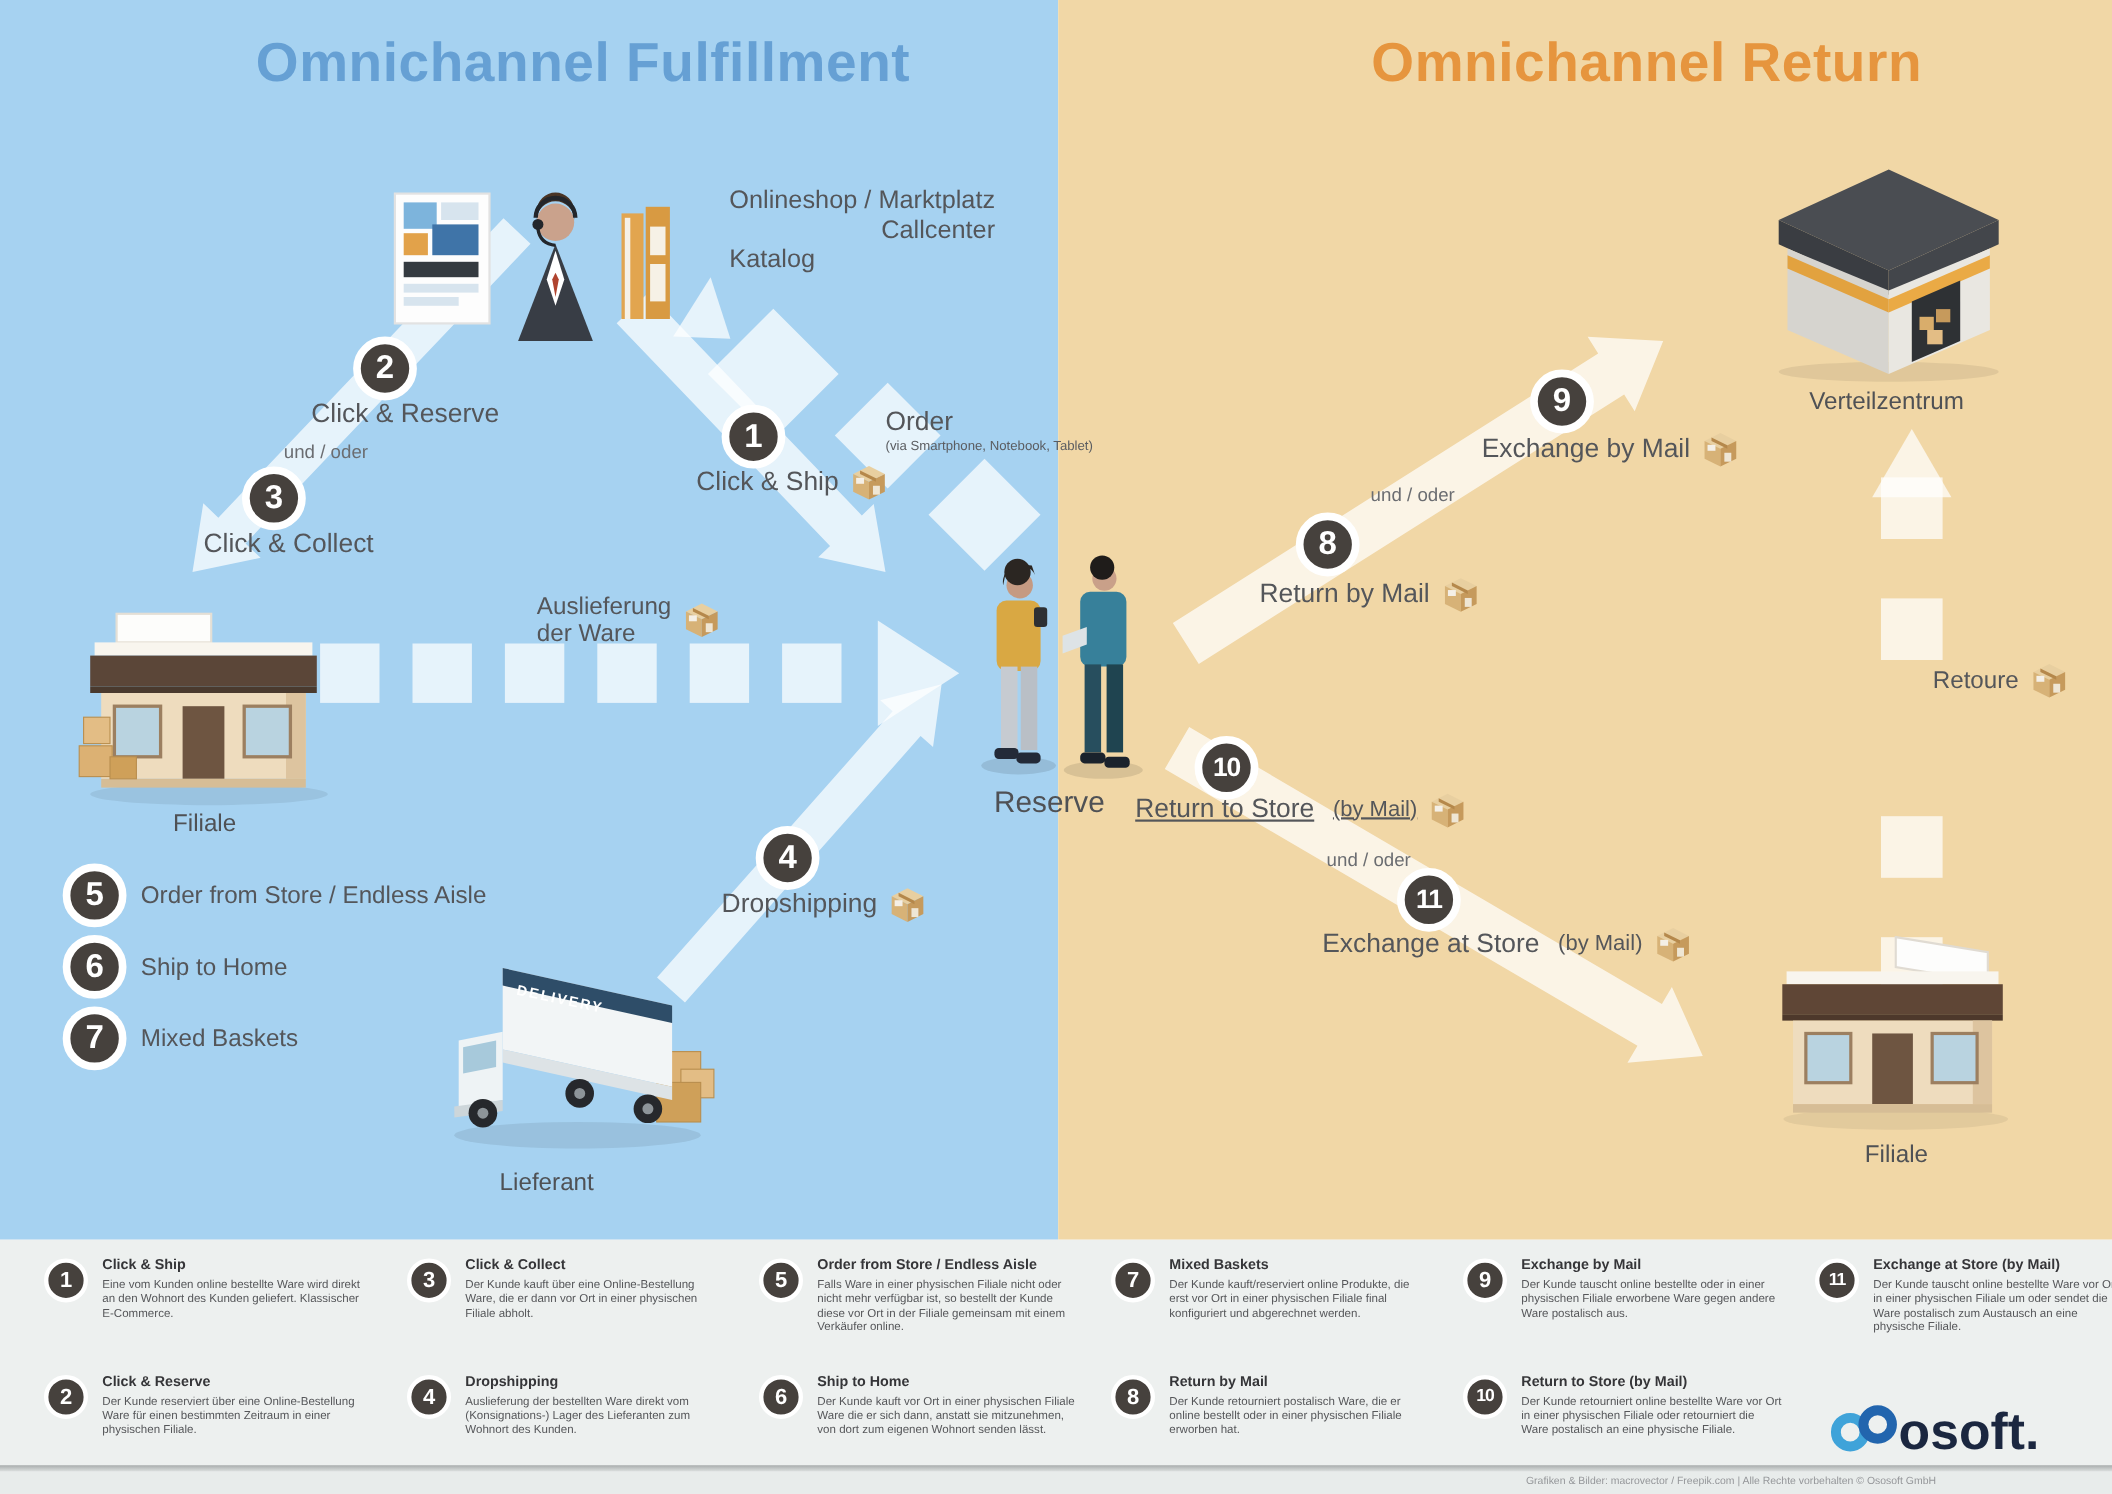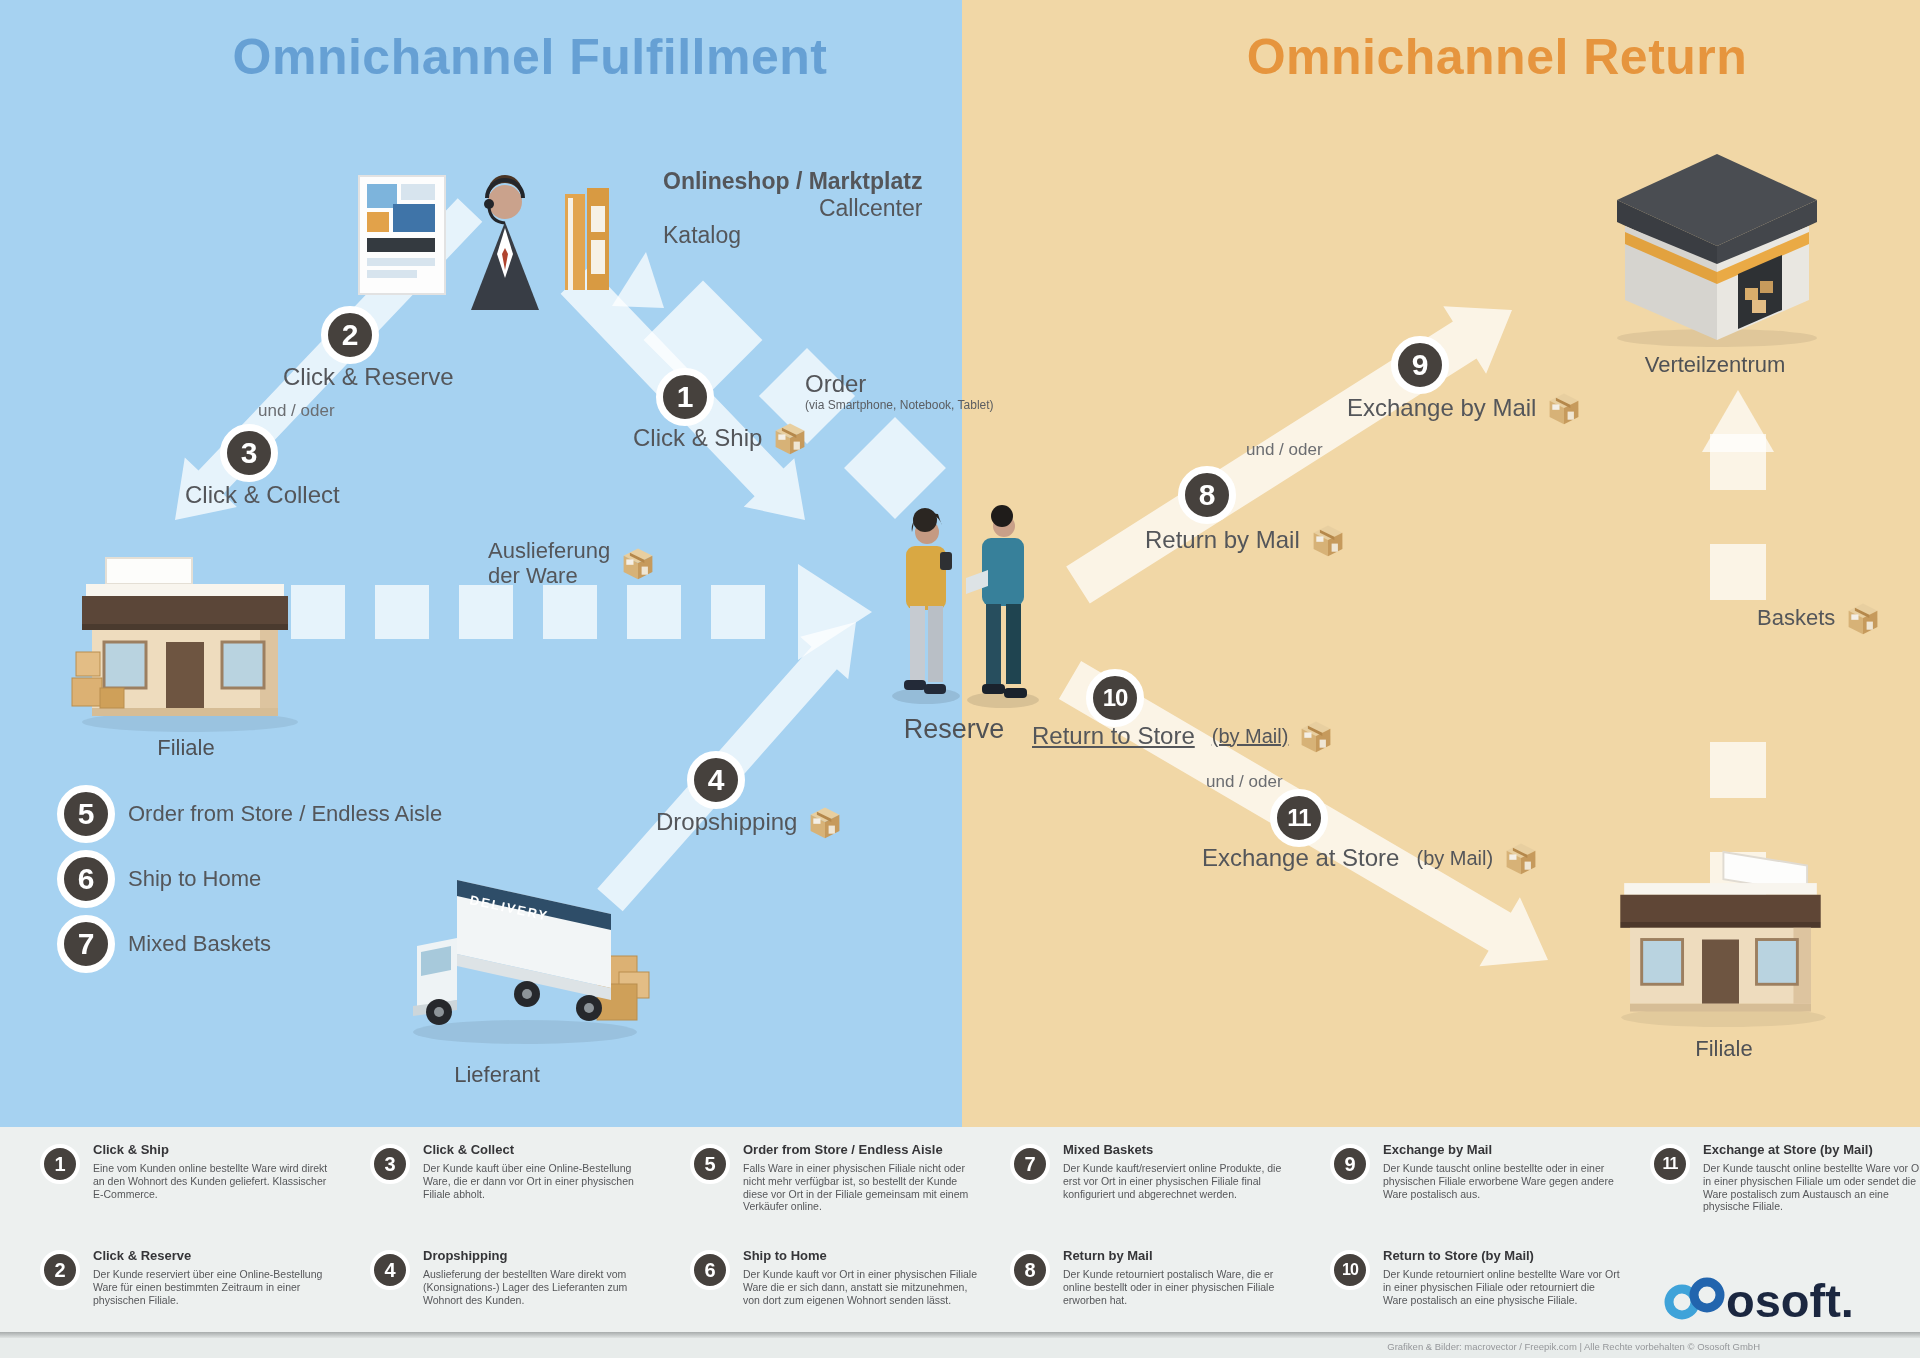--- a/index.html
+++ b/index.html
@@ -200,21 +200,21 @@
           <rect x="232" y="30" width="22" height="102" fill="#d89a42"></rect>
           <rect x="236" y="48" width="14" height="26" fill="#f6f1e6"></rect>
           <rect x="236" y="82" width="14" height="34" fill="#f6f1e6"></rect>
           <rect x="213" y="40" width="5" height="92" fill="#f6f1e6"></rect>
         </svg>
       </div>
     </div>
   <div id="labels-layer">
       <div class="dlabel" style="left: 663px; top: 168px; font-size: 23px;">
         <div>
-          <div style="line-height: 27px; font-weight: bold;">Onlineshop / Marktplatz</div>
+          <div style="line-height: 27px;">Onlineshop / Marktplatz</div>
           <div style="line-height: 27px; text-align: right;">Callcenter</div>
           <div style="line-height: 27px;">Katalog</div>
         </div>
       </div>
       <div class="dlabel" style="left: 805px; top: 370px; font-size: 24px;">
         <div>
           <div>Order</div>
           <div class="sub">(via Smartphone, Notebook, Tablet)</div>
         </div>
       </div>
@@ -324,21 +324,21 @@
             <polygon points="4,12 20,20 20,38 4,30" fill="#d7b277"></polygon>
             <polygon points="20,20 36,12 36,30 20,38" fill="#c69a5c"></polygon>
             <polygon points="11,8.5 27,16.5 27,20 11,12" fill="#b5884b"></polygon>
             <rect x="7" y="16" width="8" height="6" fill="#f4efe6"></rect>
             <rect x="24" y="24" width="7" height="9" fill="#efe6d4"></rect>
           </svg>
         </span>
       </div>
       <div class="dlabel" style="left: 1757px; top: 600px; font-size: 22px;">
         <div>
-          <div>Baskets</div>
+          <div>Retoure</div>
         </div>
         <span>
           <svg width="36" height="36" viewBox="0 0 40 40">
             <polygon points="4,12 20,4 36,12 20,20" fill="#e8cfa0"></polygon>
             <polygon points="4,12 20,20 20,38 4,30" fill="#d7b277"></polygon>
             <polygon points="20,20 36,12 36,30 20,38" fill="#c69a5c"></polygon>
             <polygon points="11,8.5 27,16.5 27,20 11,12" fill="#b5884b"></polygon>
             <rect x="7" y="16" width="8" height="6" fill="#f4efe6"></rect>
             <rect x="24" y="24" width="7" height="9" fill="#efe6d4"></rect>
           </svg>

